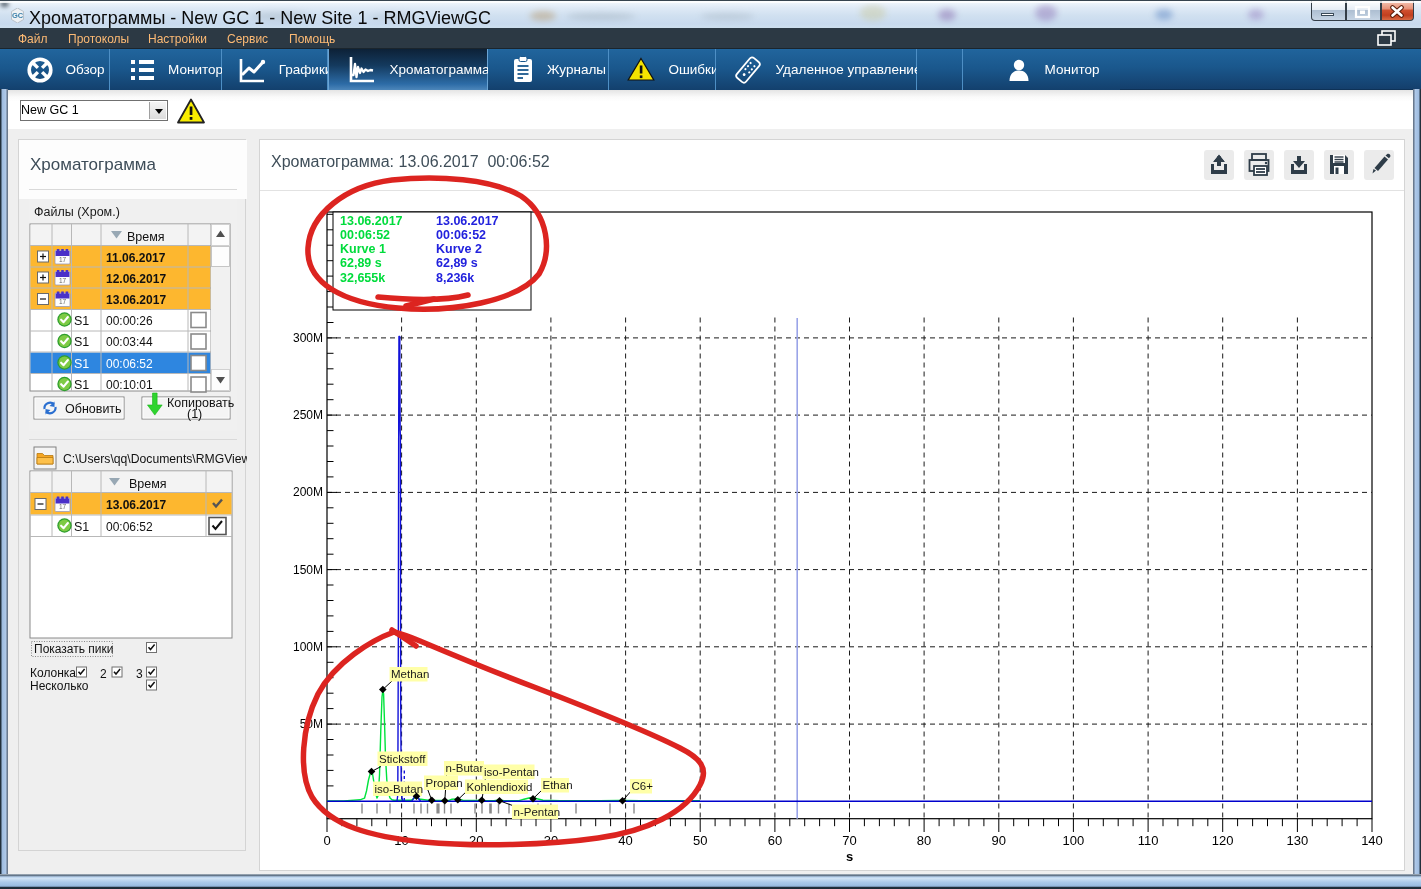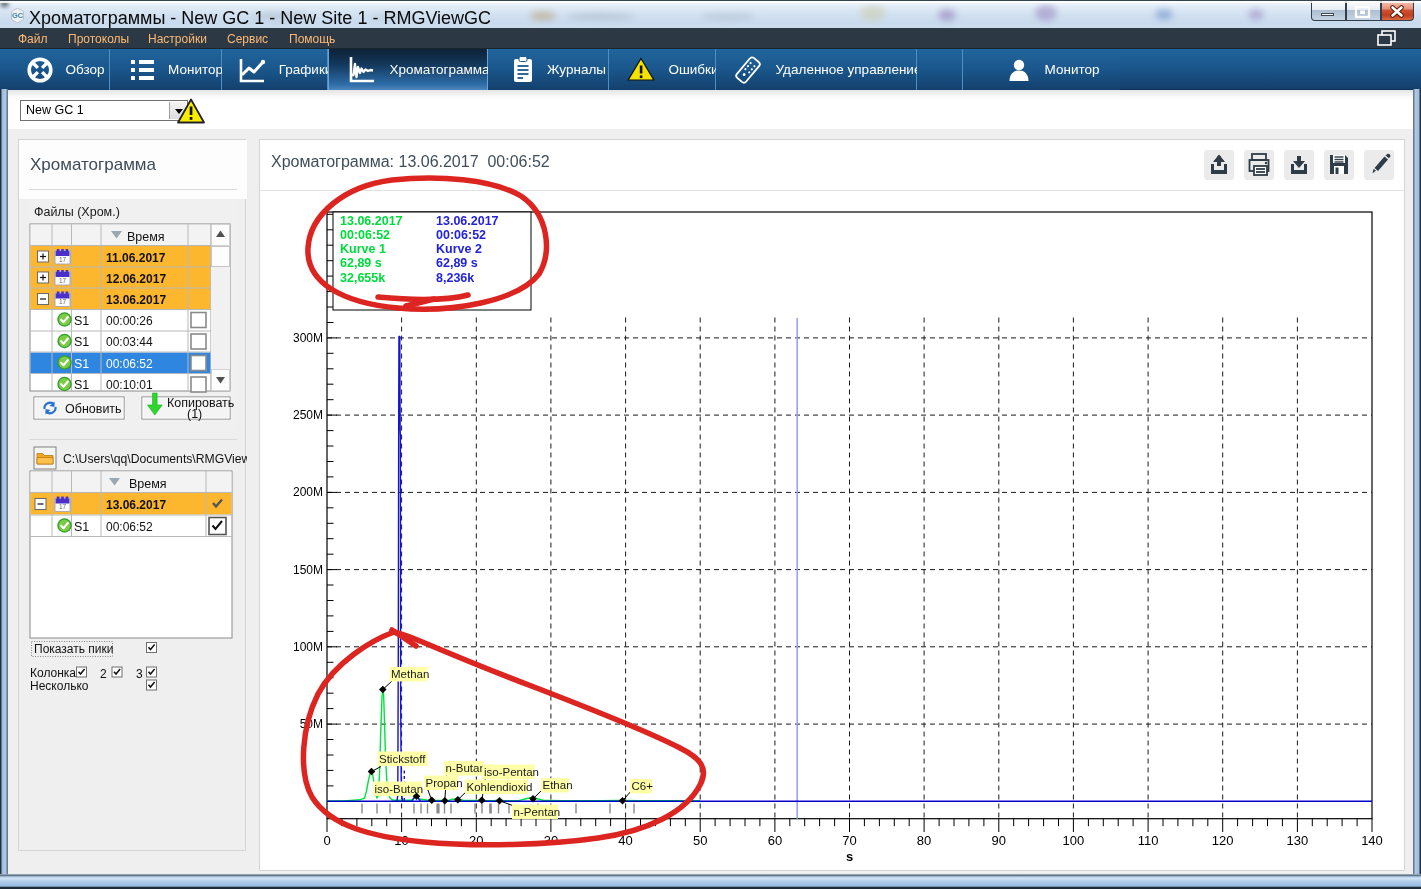--- a/index.html
+++ b/index.html
@@ -35,22 +35,22 @@
 .tbtn { height:41px; display:flex; align-items:center; justify-content:center; gap:13px; padding-left:22px; white-space:nowrap;
   border-right:1px solid #4e8fc5; color:#ffffff; font-size:13.5px;
   background:linear-gradient(180deg,#21659d 0%,#1a578c 48%,#13406d 100%); }
 .tbtn.sel { background:linear-gradient(180deg,#0d2137 0%,#143a5e 40%,#2c6ba6 85%,#4d86ba 100%);
   border-left:1px solid #6aa4d4; border-right:1px solid #6aa4d4; }
 .tbtn.blank { background:linear-gradient(180deg,#21659d 0%,#1a578c 48%,#13406d 100%); }
 .tbtn svg { flex:0 0 auto; }
 
 
 #comborow { position:absolute; left:8px; top:90px; width:1405px; height:39px; background:linear-gradient(180deg,#e4e4e4 0%,#fafafa 18%,#ffffff 30%); }
-#combo { position:absolute; left:12px; top:10px; width:168px; height:21px; background:#fff;
-  border:1px solid #707070; font-size:12.5px; color:#000; line-height:19px; padding-left:5px; }
+#combo { position:absolute; left:12px; top:10px; width:148px; height:21px; background:#fff;
+  border:1px solid #707070; font-size:12.5px; color:#000; line-height:19px; }
 #combo .drop { position:absolute; right:1px; top:1px; width:17px; height:17px;
   background:linear-gradient(180deg,#f4f4f4,#dcdcdc); border-left:1px solid #a0a0a0; text-align:center; }
 #combo .drop:after { content:""; position:absolute; left:4.5px; top:7px; border:4px solid transparent; border-top:5px solid #000; }
 
 
 #contentbg { position:absolute; left:8px; top:129px; width:1405px; height:746px; background:#efefef; }
 #leftpanel { position:absolute; left:18px; top:139px; width:228px; height:712px; background:#efefef;
   border:1px solid #d4d4d4; }
 #mainpanel { position:absolute; left:259px; top:139px; width:1146px; height:732px; background:#ffffff;
   border:1px solid #d4d4d4; }

